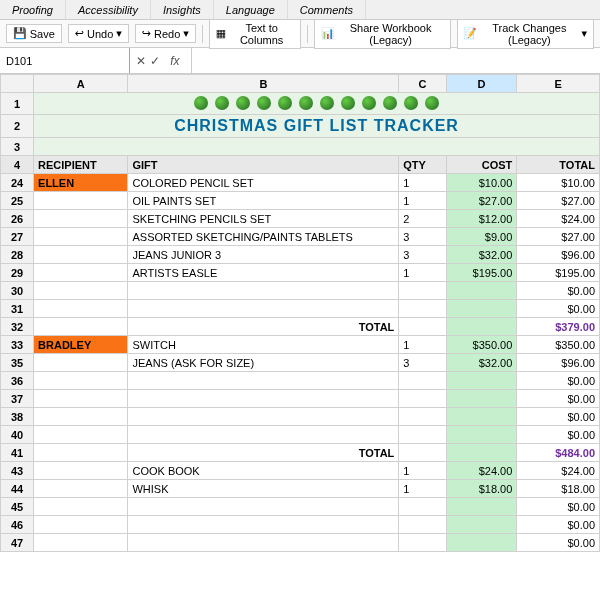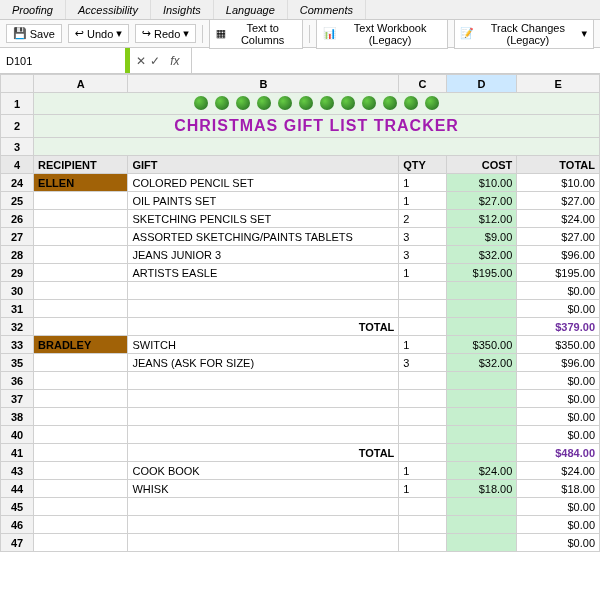--- a/index.html
+++ b/index.html
@@ -9,21 +9,21 @@
     .ribbon-tabs { display: flex; background: #f0f0f0; border-bottom: 1px solid #ccc; height: 20px; font-style: italic; }
     .ribbon-tab { padding: 2px 12px; font-size: 11px; cursor: pointer; border-right: 1px solid #ddd; display: flex; align-items: center; }
 
     
     .toolbar { display: flex; align-items: center; background: #f9f9f9; border-bottom: 1px solid #ccc; padding: 3px 6px; gap: 6px; height: 28px; }
     .toolbar-btn { font-size: 11px; padding: 2px 6px; border: 1px solid #ccc; background: #fff; cursor: pointer; display: flex; align-items: center; gap: 3px; }
     .toolbar-separator { width: 1px; height: 18px; background: #ccc; }
 
     
     .formula-bar { display: flex; align-items: center; border-bottom: 1px solid #ccc; background: #fff; height: 26px; }
-    .name-box { width: 130px; border-right: 5px solid #84cc16; padding: 2px 6px; font-size: 11px; height: 100%; display: flex; align-items: center; }
+    .name-box { width: 130px; border-right: 1px solid #84cc16; padding: 2px 6px; font-size: 11px; height: 100%; display: flex; align-items: center; }
     .name-box-input { border: none; outline: none; font-size: 11px; width: 100%; }
     .formula-controls { display: flex; align-items: center; padding: 0 6px; gap: 4px; border-right: 1px solid #ccc; height: 100%; }
     .formula-controls span { font-size: 12px; cursor: pointer; color: #555; }
     .formula-input { flex: 1; padding: 2px 6px; font-size: 11px; border: none; outline: none; }
     .fx-label { padding: 0 6px; font-style: italic; color: #555; font-size: 12px; }
 
     
     .spreadsheet { overflow: auto; height: calc(600px - 74px); }
     table { border-collapse: collapse; width: 100%; }
     
@@ -33,28 +33,28 @@
     
     td { border: 1px solid #d0d0d0; padding: 1px 4px; font-size: 11px; height: 18px; white-space: nowrap; overflow: hidden; }
     
     .col-A { width: 80px; min-width: 80px; }
     .col-B { width: 200px; min-width: 200px; }
     .col-C { width: 40px; min-width: 40px; }
     .col-D { width: 60px; min-width: 60px; text-align: right; background: #c6efce; }
     .col-E { width: 70px; min-width: 70px; text-align: right; }
     .header-row td { font-weight: bold; background: #e8e8e8; }
 
-    .recipient-cell { color: #000; font-weight: bold; background: #a16207; }
+    .recipient-cell { color: #000; font-weight: bold; background: #f97316; }
     .total-label { text-align: right; font-weight: bold; }
     .total-value { color: #7030a0; font-weight: bold; text-align: right; margin-left: 20px; }
     
     .cost-cell { text-align: right; background: #c6efce; }
 
     
-    .title-merged { color: #a21caf; font-weight: bold; font-size: 16px; text-align: center; letter-spacing: 1px; }
+    .title-merged { color: #0369a1; font-weight: bold; font-size: 16px; text-align: center; letter-spacing: 1px; }
     
     
     .ball { display: inline-block; width: 14px; height: 14px; border-radius: 50%; background: radial-gradient(circle at 35% 35%, #66cc44, #226622); margin: 0 2px; }
     
     .col-header.selected-col { background: #cce8ff; }
   </style>
 </head>
 <body>
 
 <div class="ribbon-tabs">
@@ -91,21 +91,21 @@
     <span>▾</span>
   </button>
   <div class="toolbar-separator"></div>
   <button class="toolbar-btn">
     <span>▦</span>
     <span>Text to Columns</span>
   </button>
   <div class="toolbar-separator"></div>
   <button class="toolbar-btn">
     <span>📊</span>
-    <span>Text Workbook (Legacy)</span>
+    <span>Share Workbook (Legacy)</span>
   </button>
   <button class="toolbar-btn">
     <span>📝</span>
     <span>Track Changes (Legacy)</span>
     <span>▾</span>
   </button>
 </div>
 
 <div class="formula-bar">
   <div class="name-box">

